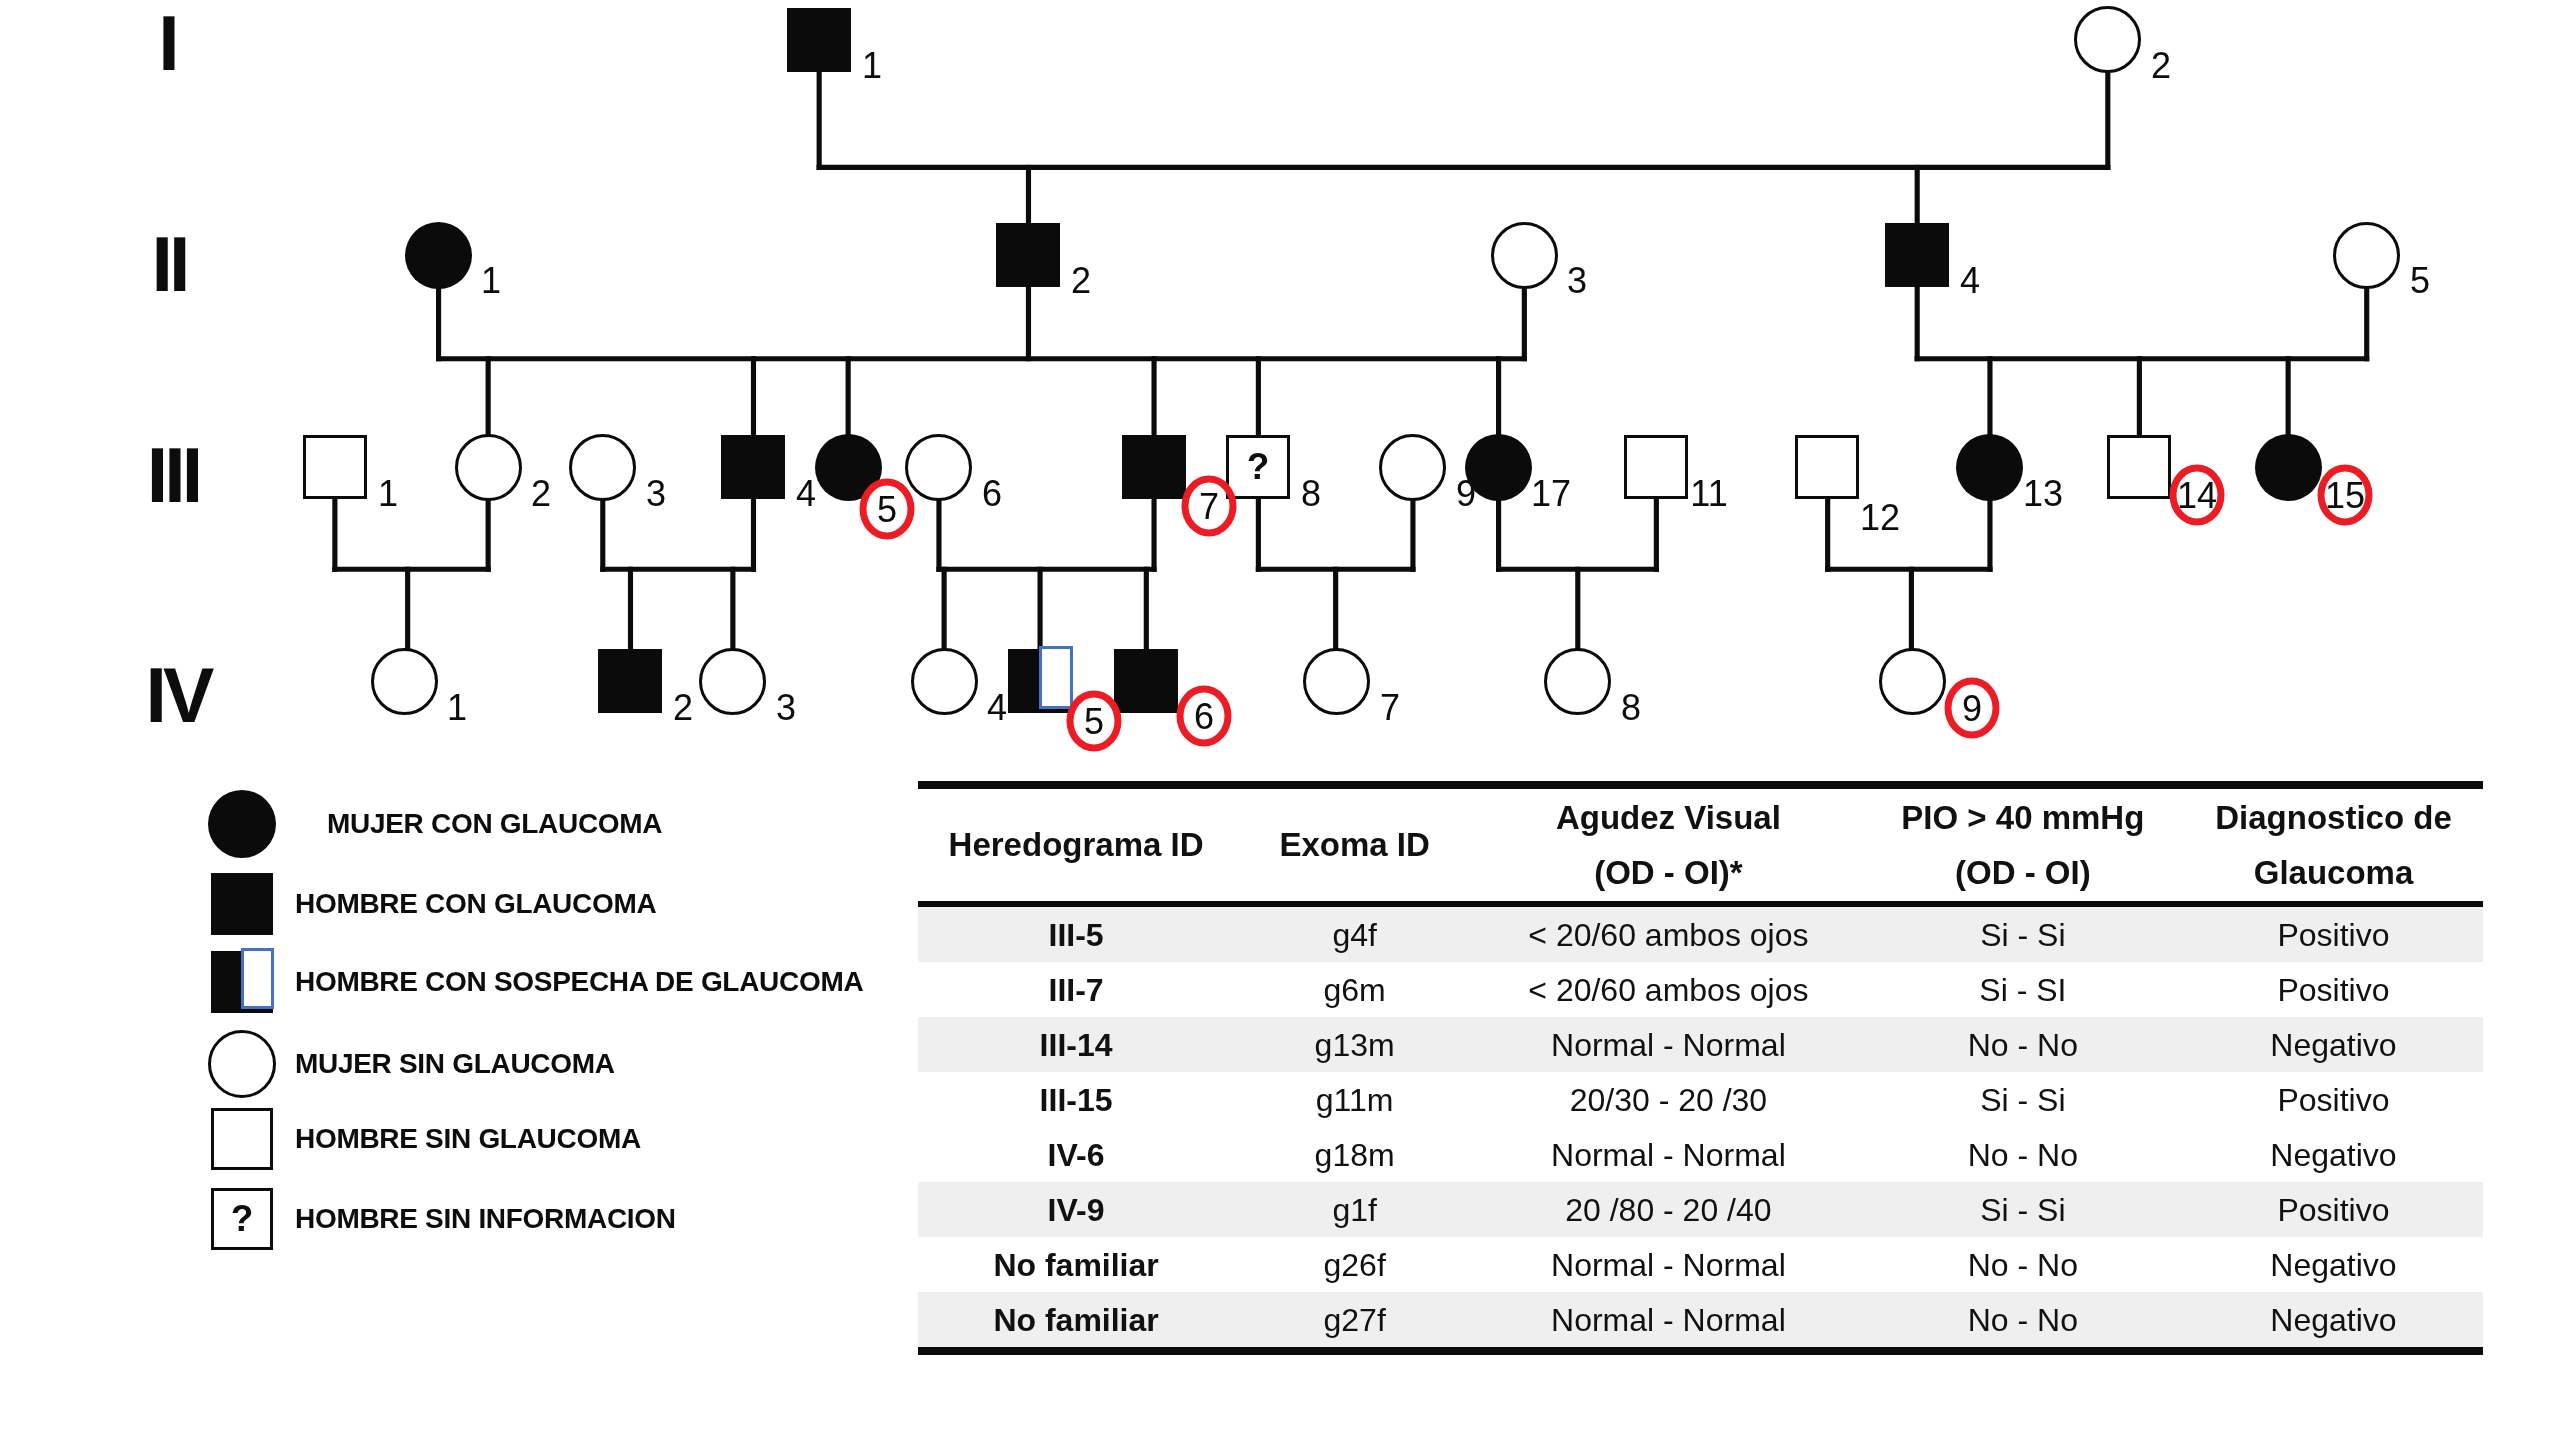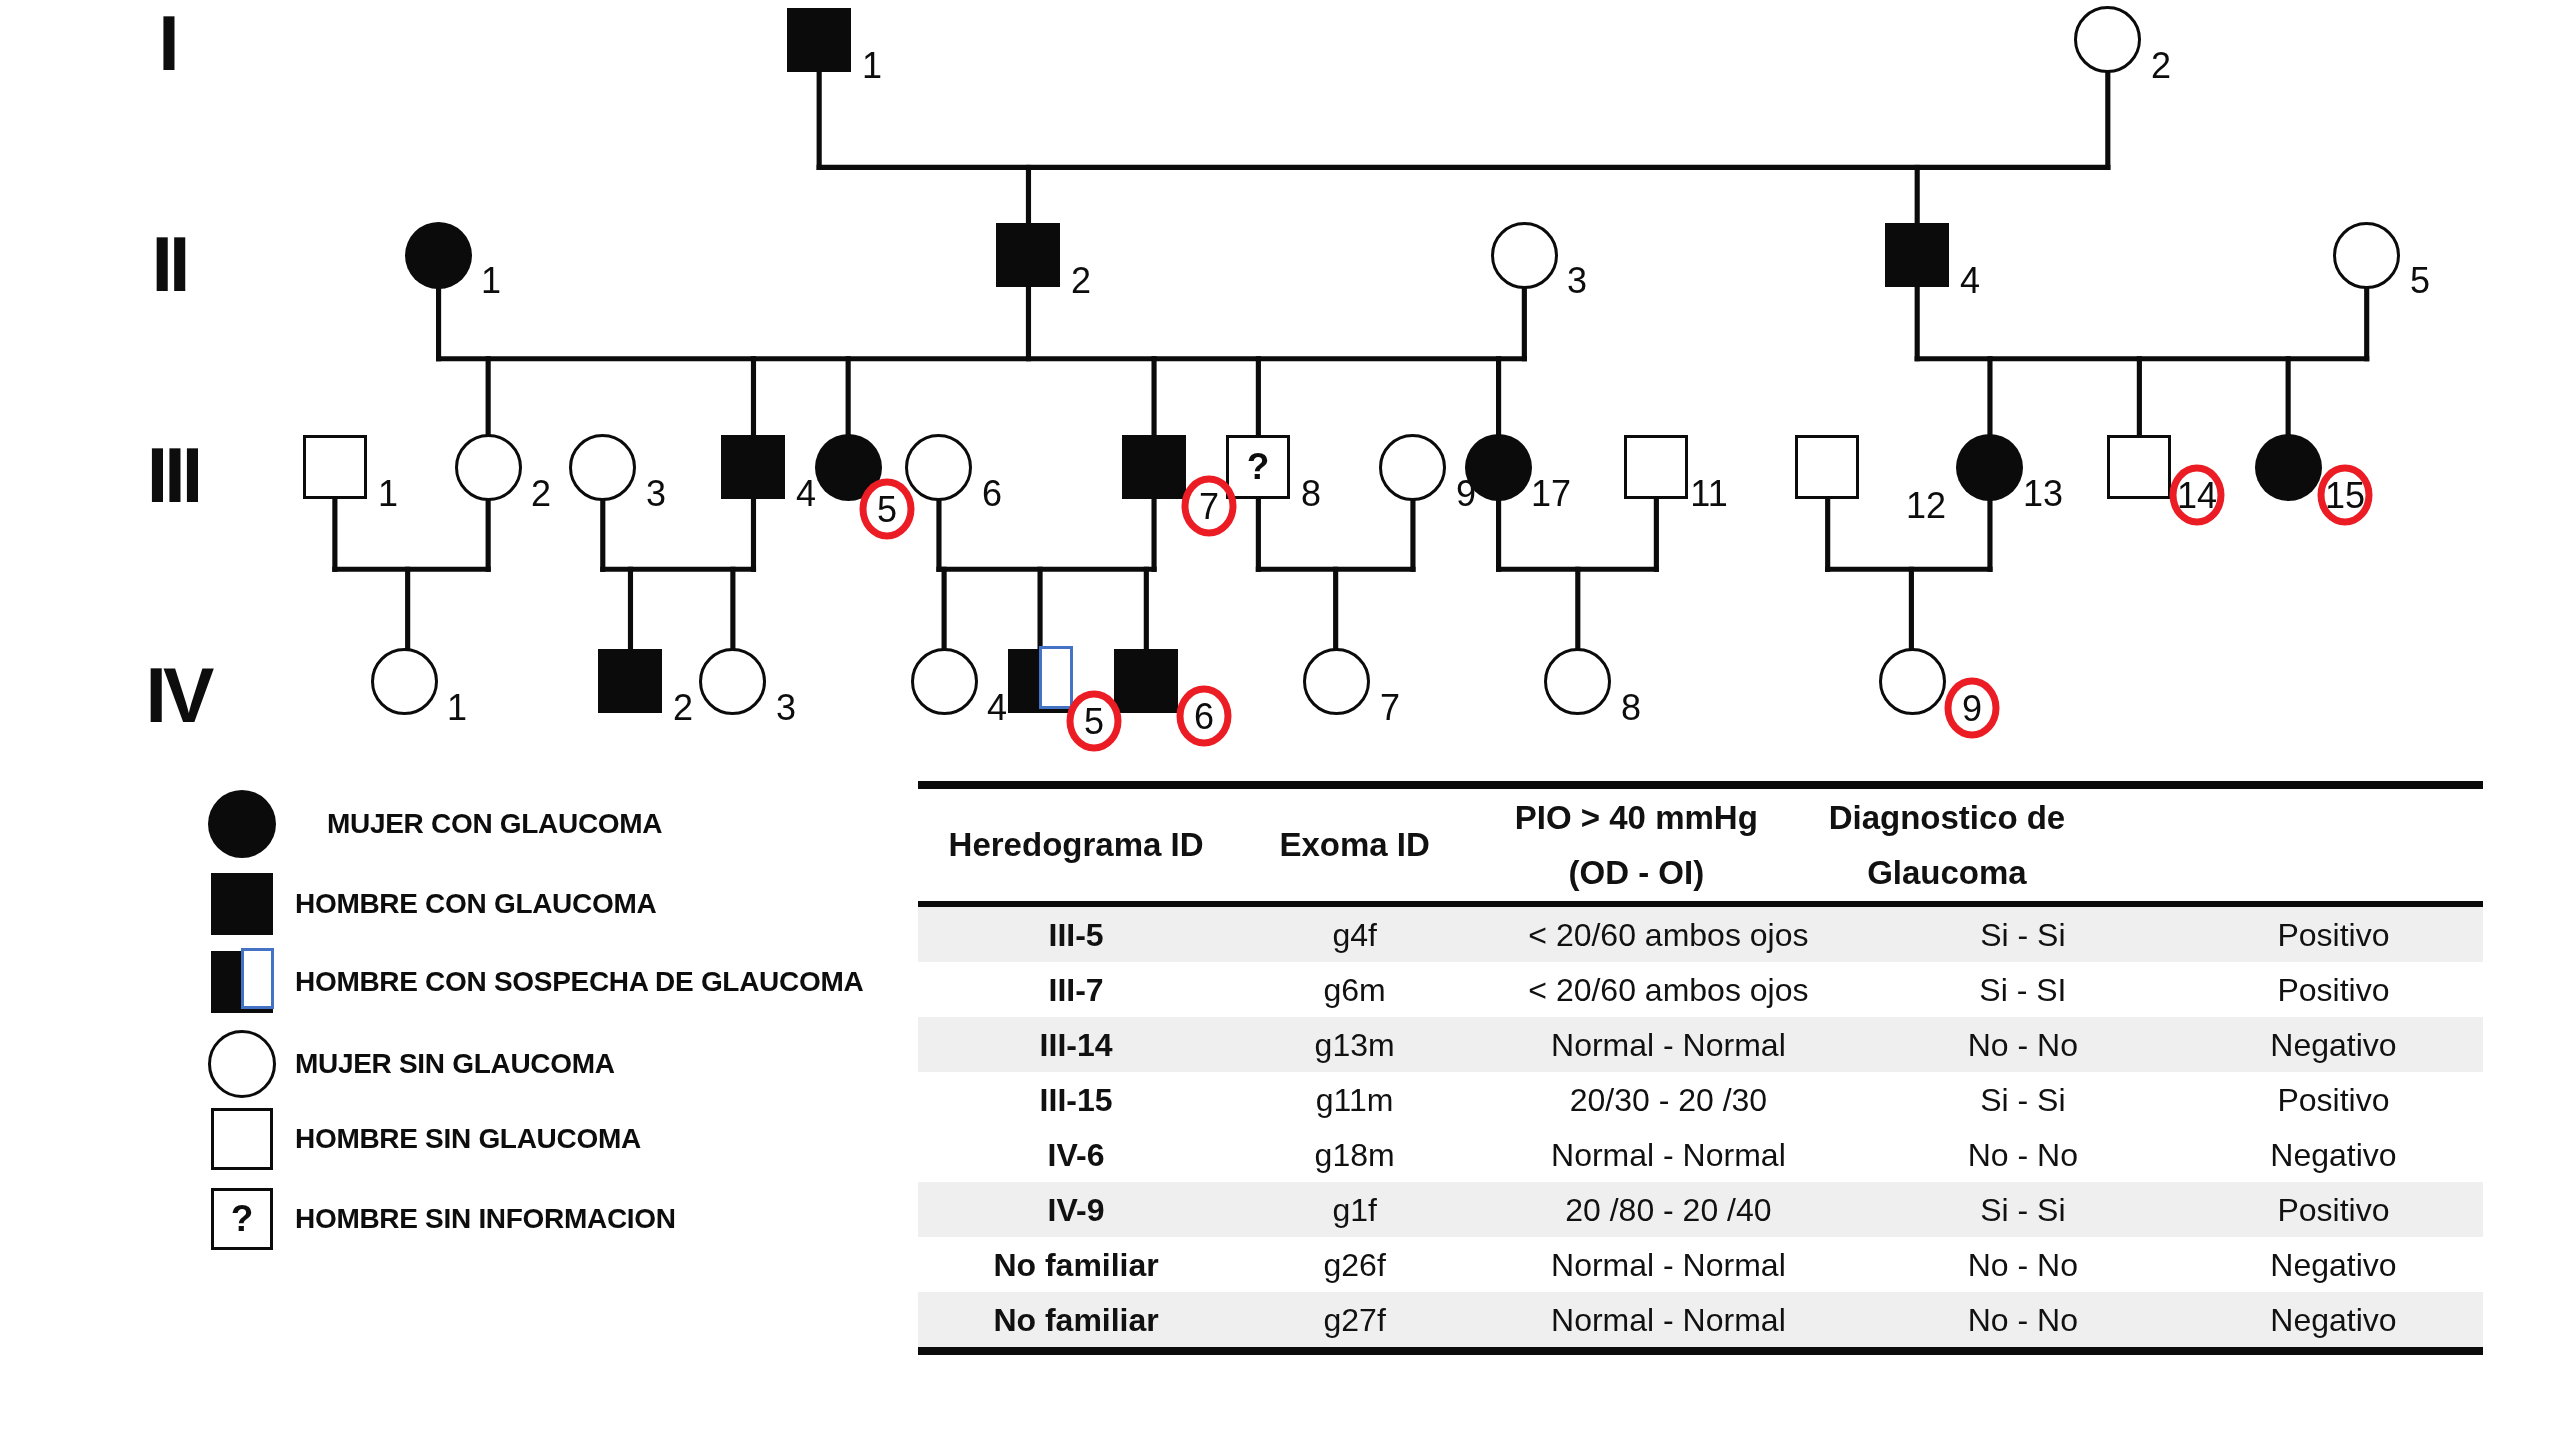--- a/index.html
+++ b/index.html
@@ -138,21 +138,21 @@
         <span class="q">?</span>
       </div>
       <div class="plabel" style="left: 1311px; top: 494px;">8</div>
       <div class="member female unaffected" style="left: 1379px; top: 434px;"></div>
       <div class="plabel" style="left: 1466px; top: 494px;">9</div>
       <div class="member female affected" style="left: 1465px; top: 434px;"></div>
       <div class="plabel" style="left: 1551px; top: 494px;">17</div>
       <div class="member male unaffected" style="left: 1624px; top: 435px;"></div>
       <div class="plabel" style="left: 1709px; top: 494px;">11</div>
       <div class="member male unaffected" style="left: 1795px; top: 435px;"></div>
-      <div class="plabel" style="left: 1880px; top: 506px; margin-left: 46px;">12</div>
+      <div class="plabel" style="left: 1880px; top: 518px;">12</div>
       <div class="member female affected" style="left: 1956px; top: 434px;"></div>
       <div class="plabel" style="left: 2043px; top: 494px;">13</div>
       <div class="member male unaffected" style="left: 2107px; top: 435px;"></div>
       <div class="badge" style="left: 2197px; top: 495px;">
         <span class="plabel2">14</span>
       </div>
       <div class="member female affected" style="left: 2255px; top: 434px;"></div>
       <div class="badge" style="left: 2345px; top: 495px;">
         <span class="plabel2">15</span>
       </div>
@@ -203,20 +203,24 @@
     </div>
   <div id="dtable">
       <div class="trule"></div>
       <div class="thead">
         <div class="th c0">
           <div>Heredograma ID</div>
         </div>
         <div class="th c1">
           <div>Exoma ID</div>
         </div>
+        <div class="th c2">
+          <div>Agudez Visual</div>
+          <div>(OD - OI)*</div>
+        </div>
         <div class="th c3">
           <div>PIO &gt; 40 mmHg</div>
           <div>(OD - OI)</div>
         </div>
         <div class="th c4">
           <div>Diagnostico de</div>
           <div>Glaucoma</div>
         </div>
       </div>
       <div class="thead-rule"></div>

